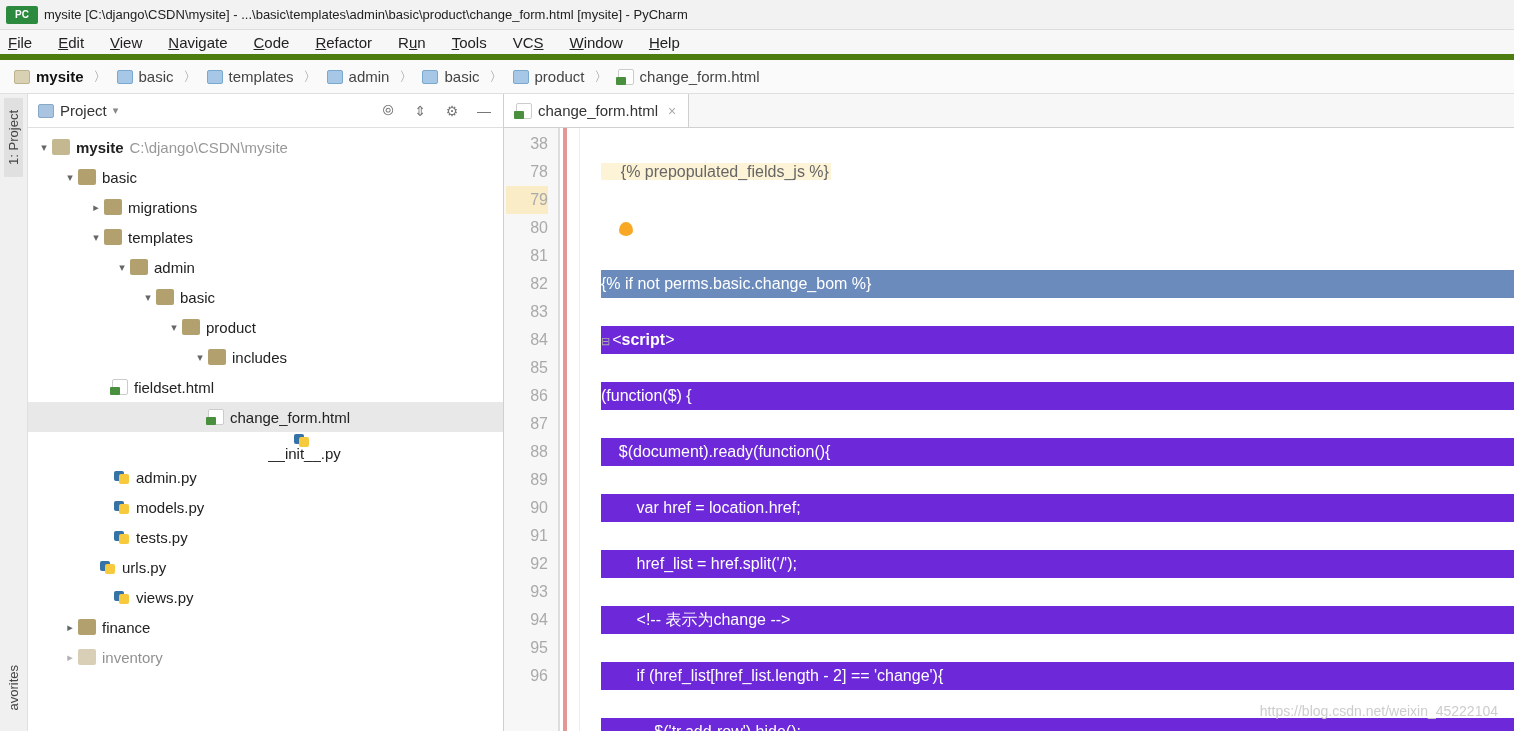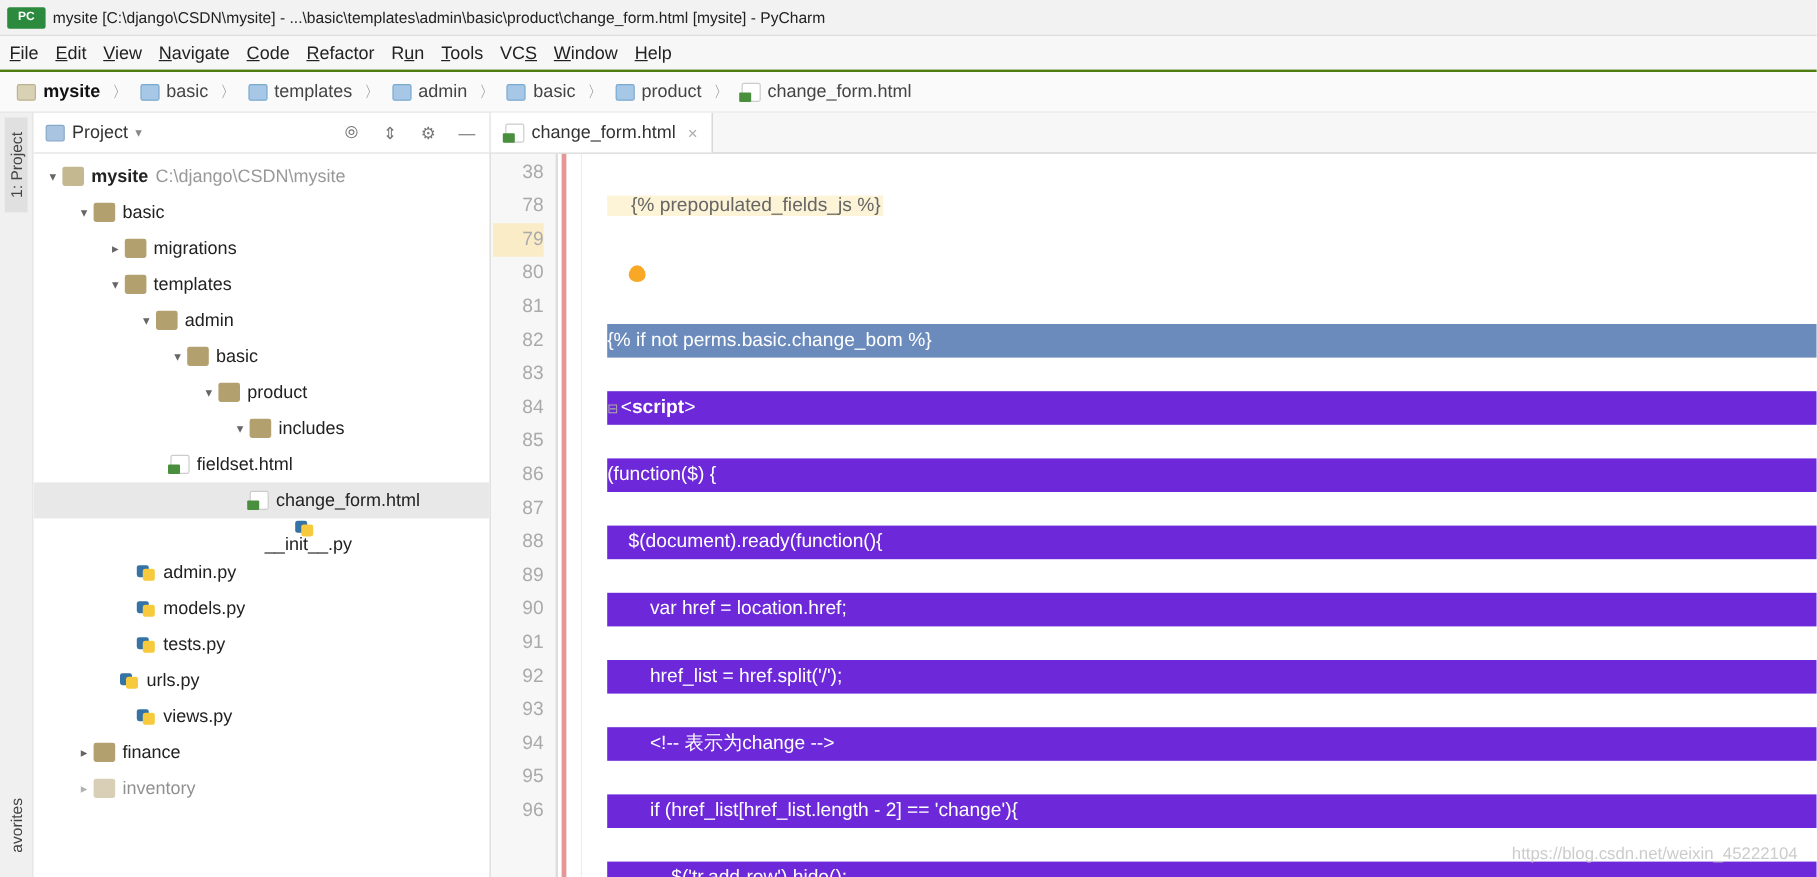--- a/index.html
+++ b/index.html
@@ -4,21 +4,21 @@
   <style>
     * { margin: 0; padding: 0; box-sizing: border-box; font-family: "Segoe UI", Arial, sans-serif; }
     body { background: #fff; font-size: 14px; color: #222; overflow: hidden; width: 1514px; height: 731px; }
 
     
     .titlebar { height: 30px; background: #f2f2f2; border-bottom: 1px solid #ddd; display: flex; align-items: center; padding: 0 6px; gap: 6px; }
     .app-icon { width: 32px; height: 18px; background: #2b8a3e; display: inline-flex; align-items: center; justify-content: center; color: #fff; font-size: 10px; font-weight: bold; border-radius: 2px; text-align: right; }
     .titlebar-text { font-size: 13px; color: #222; }
 
     
-    .menubar { height: 30px; background: #f7f7f7; border-bottom: 2px solid #4d7c0f; display: flex; align-items: center; padding: 0 8px; gap: 14px; }
+    .menubar { height: 30px; background: #f7f7f7; border-bottom: 6px solid #4d7c0f; display: flex; align-items: center; padding: 0 8px; gap: 26px; }
     .menu-item { font-size: 15px; color: #222; cursor: default; }
     .menu-item .ul { text-decoration: underline; }
 
     
     .navbar { height: 34px; background: #fafafa; border-bottom: 1px solid #e0e0e0; display: flex; align-items: center; padding: 0 10px; gap: 4px; }
     .crumb { display: flex; align-items: center; gap: 6px; padding: 2px 4px; color: #444; font-size: 15px; }
     .crumb.bold { font-weight: bold; color: #111; }
     .chev { color: #888; font-size: 13px; margin: 0 2px; }
     .folder-icon { width: 16px; height: 14px; background: #a6c8e6; border: 1px solid #7aa9d0; border-radius: 2px; display: inline-block; position: relative; }
     .folder-icon.light { background: #d9d1b4; border-color: #bcb28f; }
@@ -28,21 +28,21 @@
     
     .main { display: flex; height: calc(731px - 30px - 30px - 34px); }
 
     
     .side-tabs { width: 28px; background: #f0f0f0; border-right: 1px solid #e0e0e0; display: flex; flex-direction: column; align-items: center; padding-top: 4px; }
     .side-tab { writing-mode: vertical-rl; transform: rotate(180deg); font-size: 13px; color: #444; padding: 12px 2px; cursor: default; }
     .side-tab.active { background: #e0e0e0; }
     .side-tab.bottom { margin-top: auto; margin-bottom: 8px; }
 
     
-    .project-panel { width: 381px; background: #fff; border-right: 1px solid #d0d0d0; display: flex; flex-direction: column; }
+    .project-panel { width: 476px; background: #fff; border-right: 1px solid #d0d0d0; display: flex; flex-direction: column; }
     .panel-header { height: 34px; border-bottom: 1px solid #e0e0e0; display: flex; align-items: center; padding: 0 10px; gap: 8px; }
     .panel-title { font-size: 15px; color: #333; display: flex; align-items: center; gap: 6px; }
     .dropdown-icon { color: #888; font-size: 11px; }
     .panel-actions { margin-left: auto; display: flex; gap: 14px; color: #777; }
     .panel-action { width: 18px; height: 18px; display: inline-flex; align-items: center; justify-content: center; cursor: default; }
 
     .tree { flex: 1; overflow: auto; padding: 4px 0; font-size: 15px; }
     .tree-row { display: flex; align-items: center; height: 30px; padding: 0 8px; cursor: default; white-space: nowrap; }
     .tree-row.selected { background: #e8e8e8; }
     .tree-arrow { width: 16px; color: #666; font-size: 11px; text-align: center; }
@@ -195,21 +195,21 @@
       <div class="tree-row" style="padding-left:138px;">
         <span class="tree-arrow">▾</span>
         <span class="tree-icon dir-icon"></span>
         <span class="tree-label">product</span>
       </div>
       <div class="tree-row" style="padding-left:164px;">
         <span class="tree-arrow">▾</span>
         <span class="tree-icon dir-icon"></span>
         <span class="tree-label">includes</span>
       </div>
-      <div class="tree-row" style="padding-left:114px;">
+      <div class="tree-row" style="padding-left:84px;">
         <span class="html-icon" style="margin-right:6px;"></span>
         <span class="tree-label">fieldset.html</span>
       </div>
       <div class="tree-row selected" style="padding-left:180px;">
         <span class="html-icon" style="margin-right:6px;"></span>
         <span class="tree-label">change_form.html</span>
       </div>
       <div class="tree-row" style="padding-left:86px;flex-direction:column;">
         <span class="py-icon"></span>
         <span class="tree-label">__init__.py</span>

